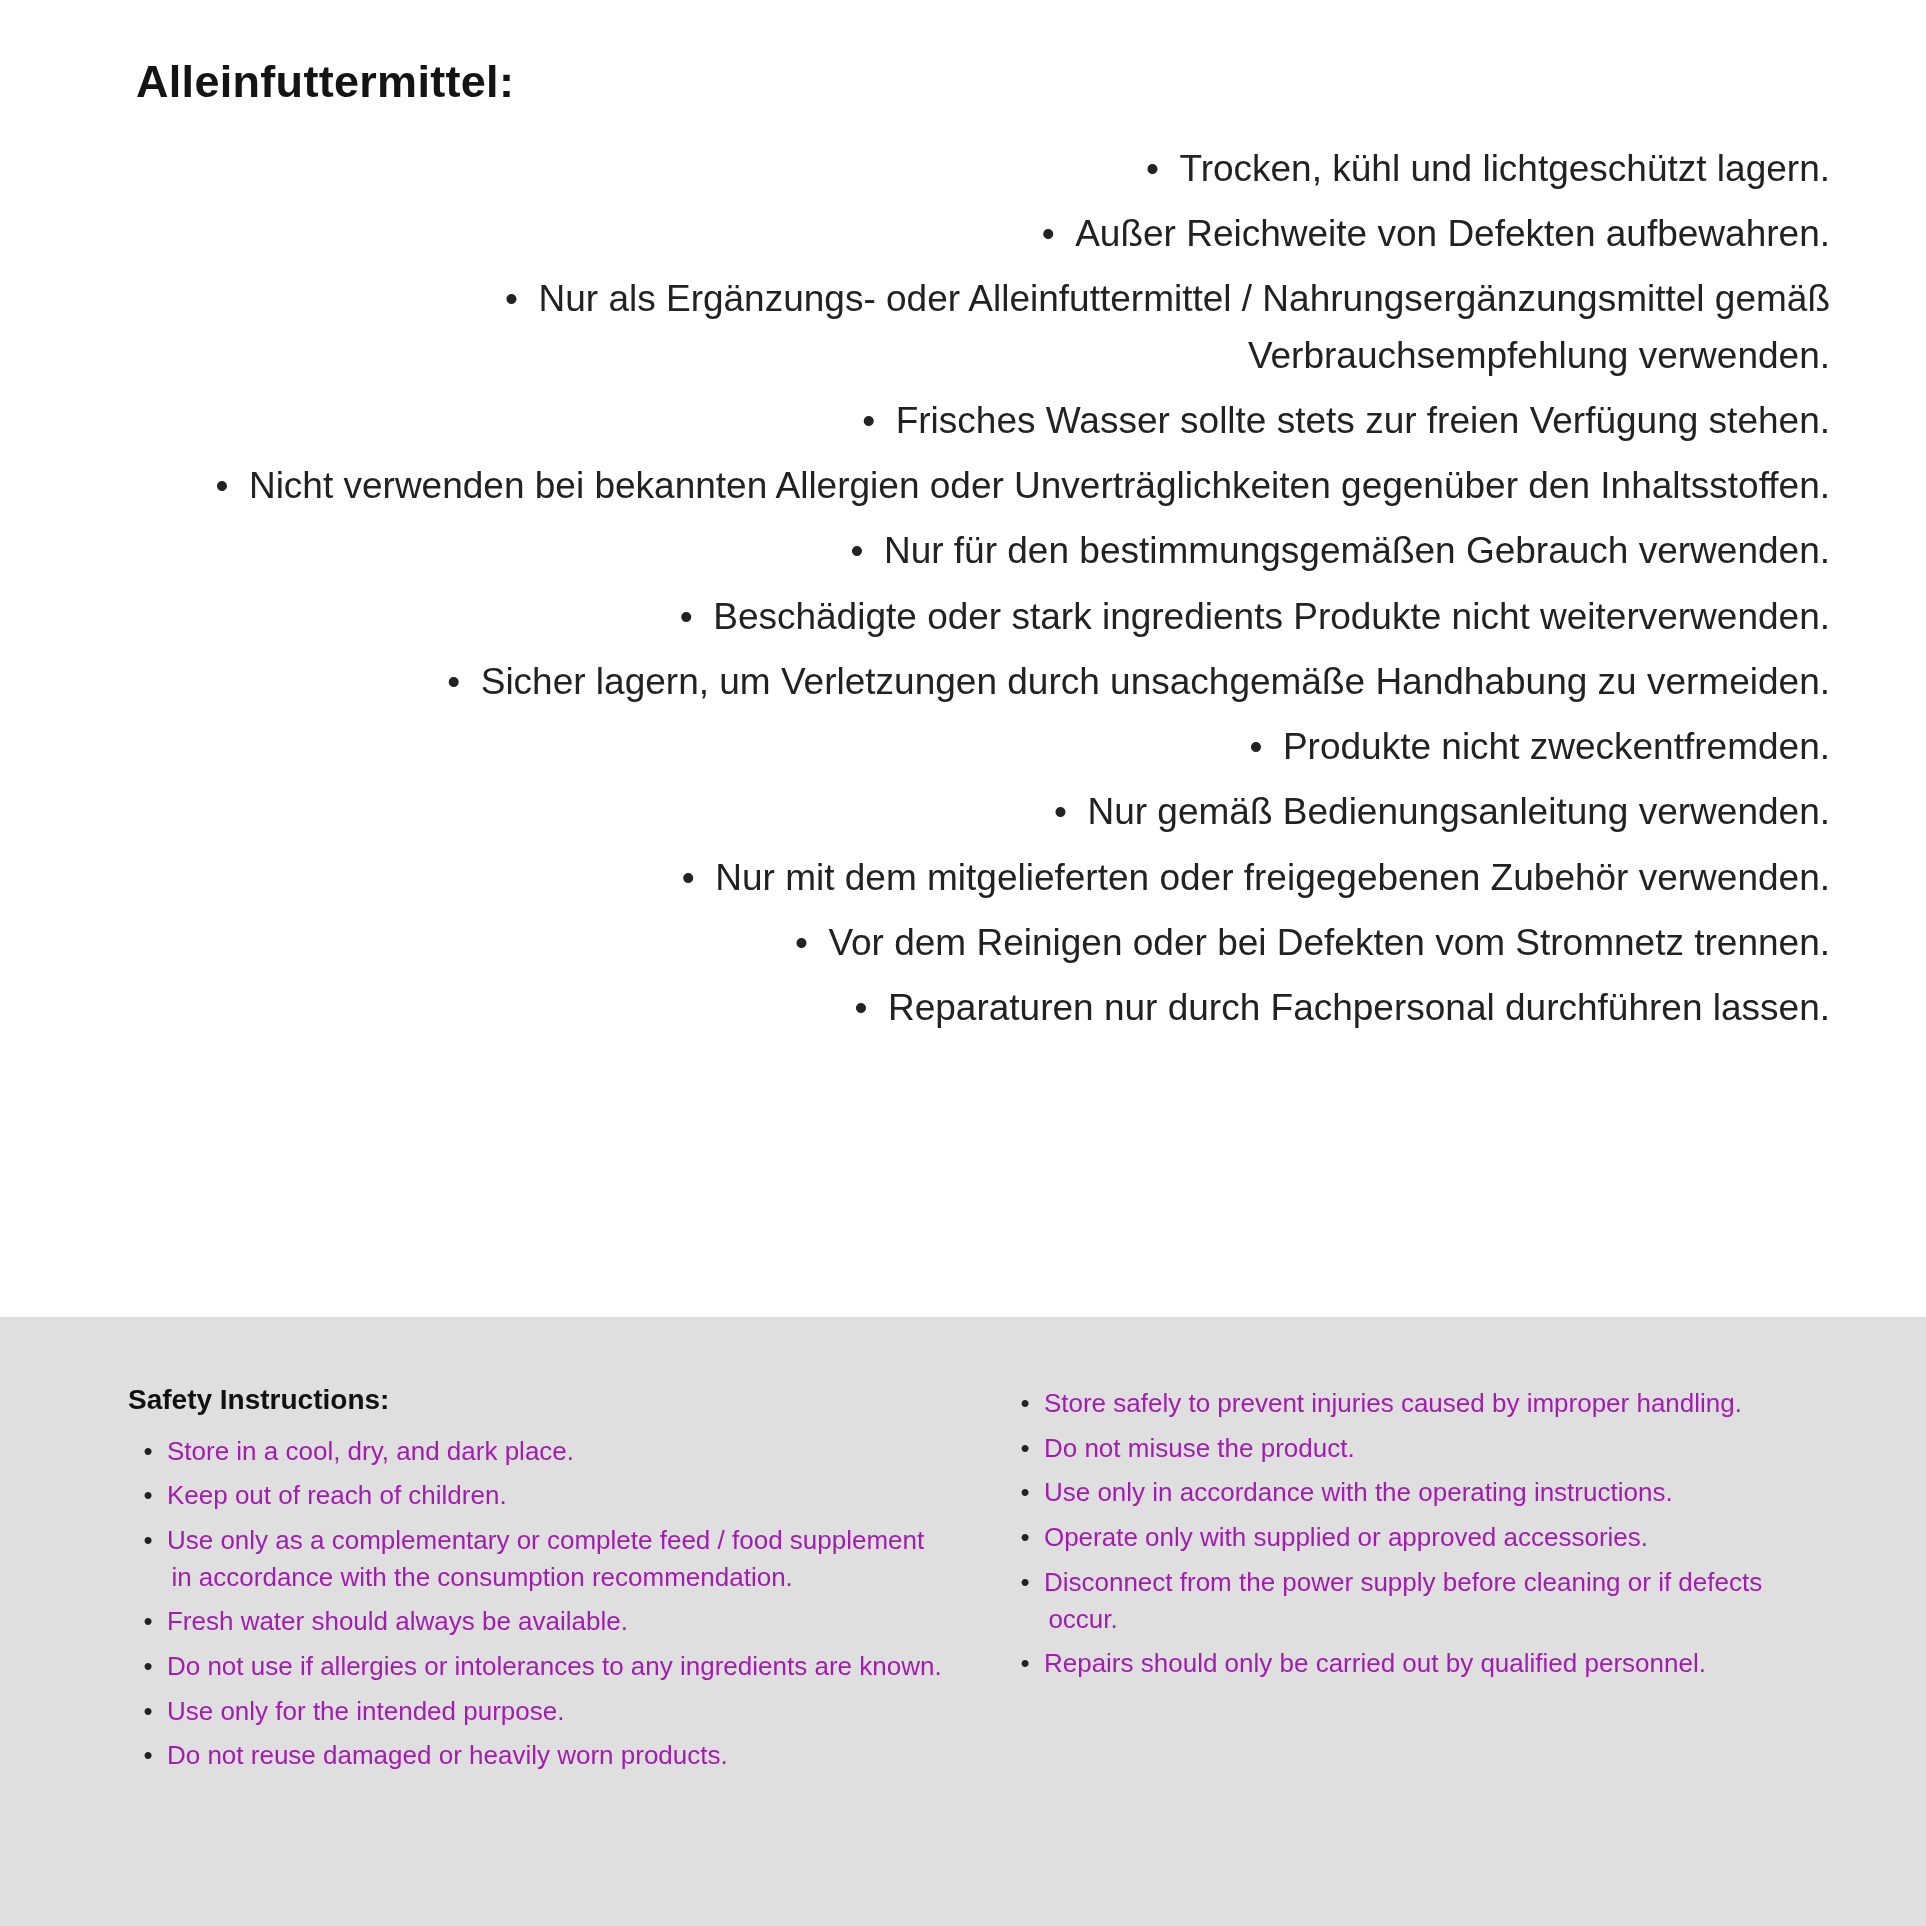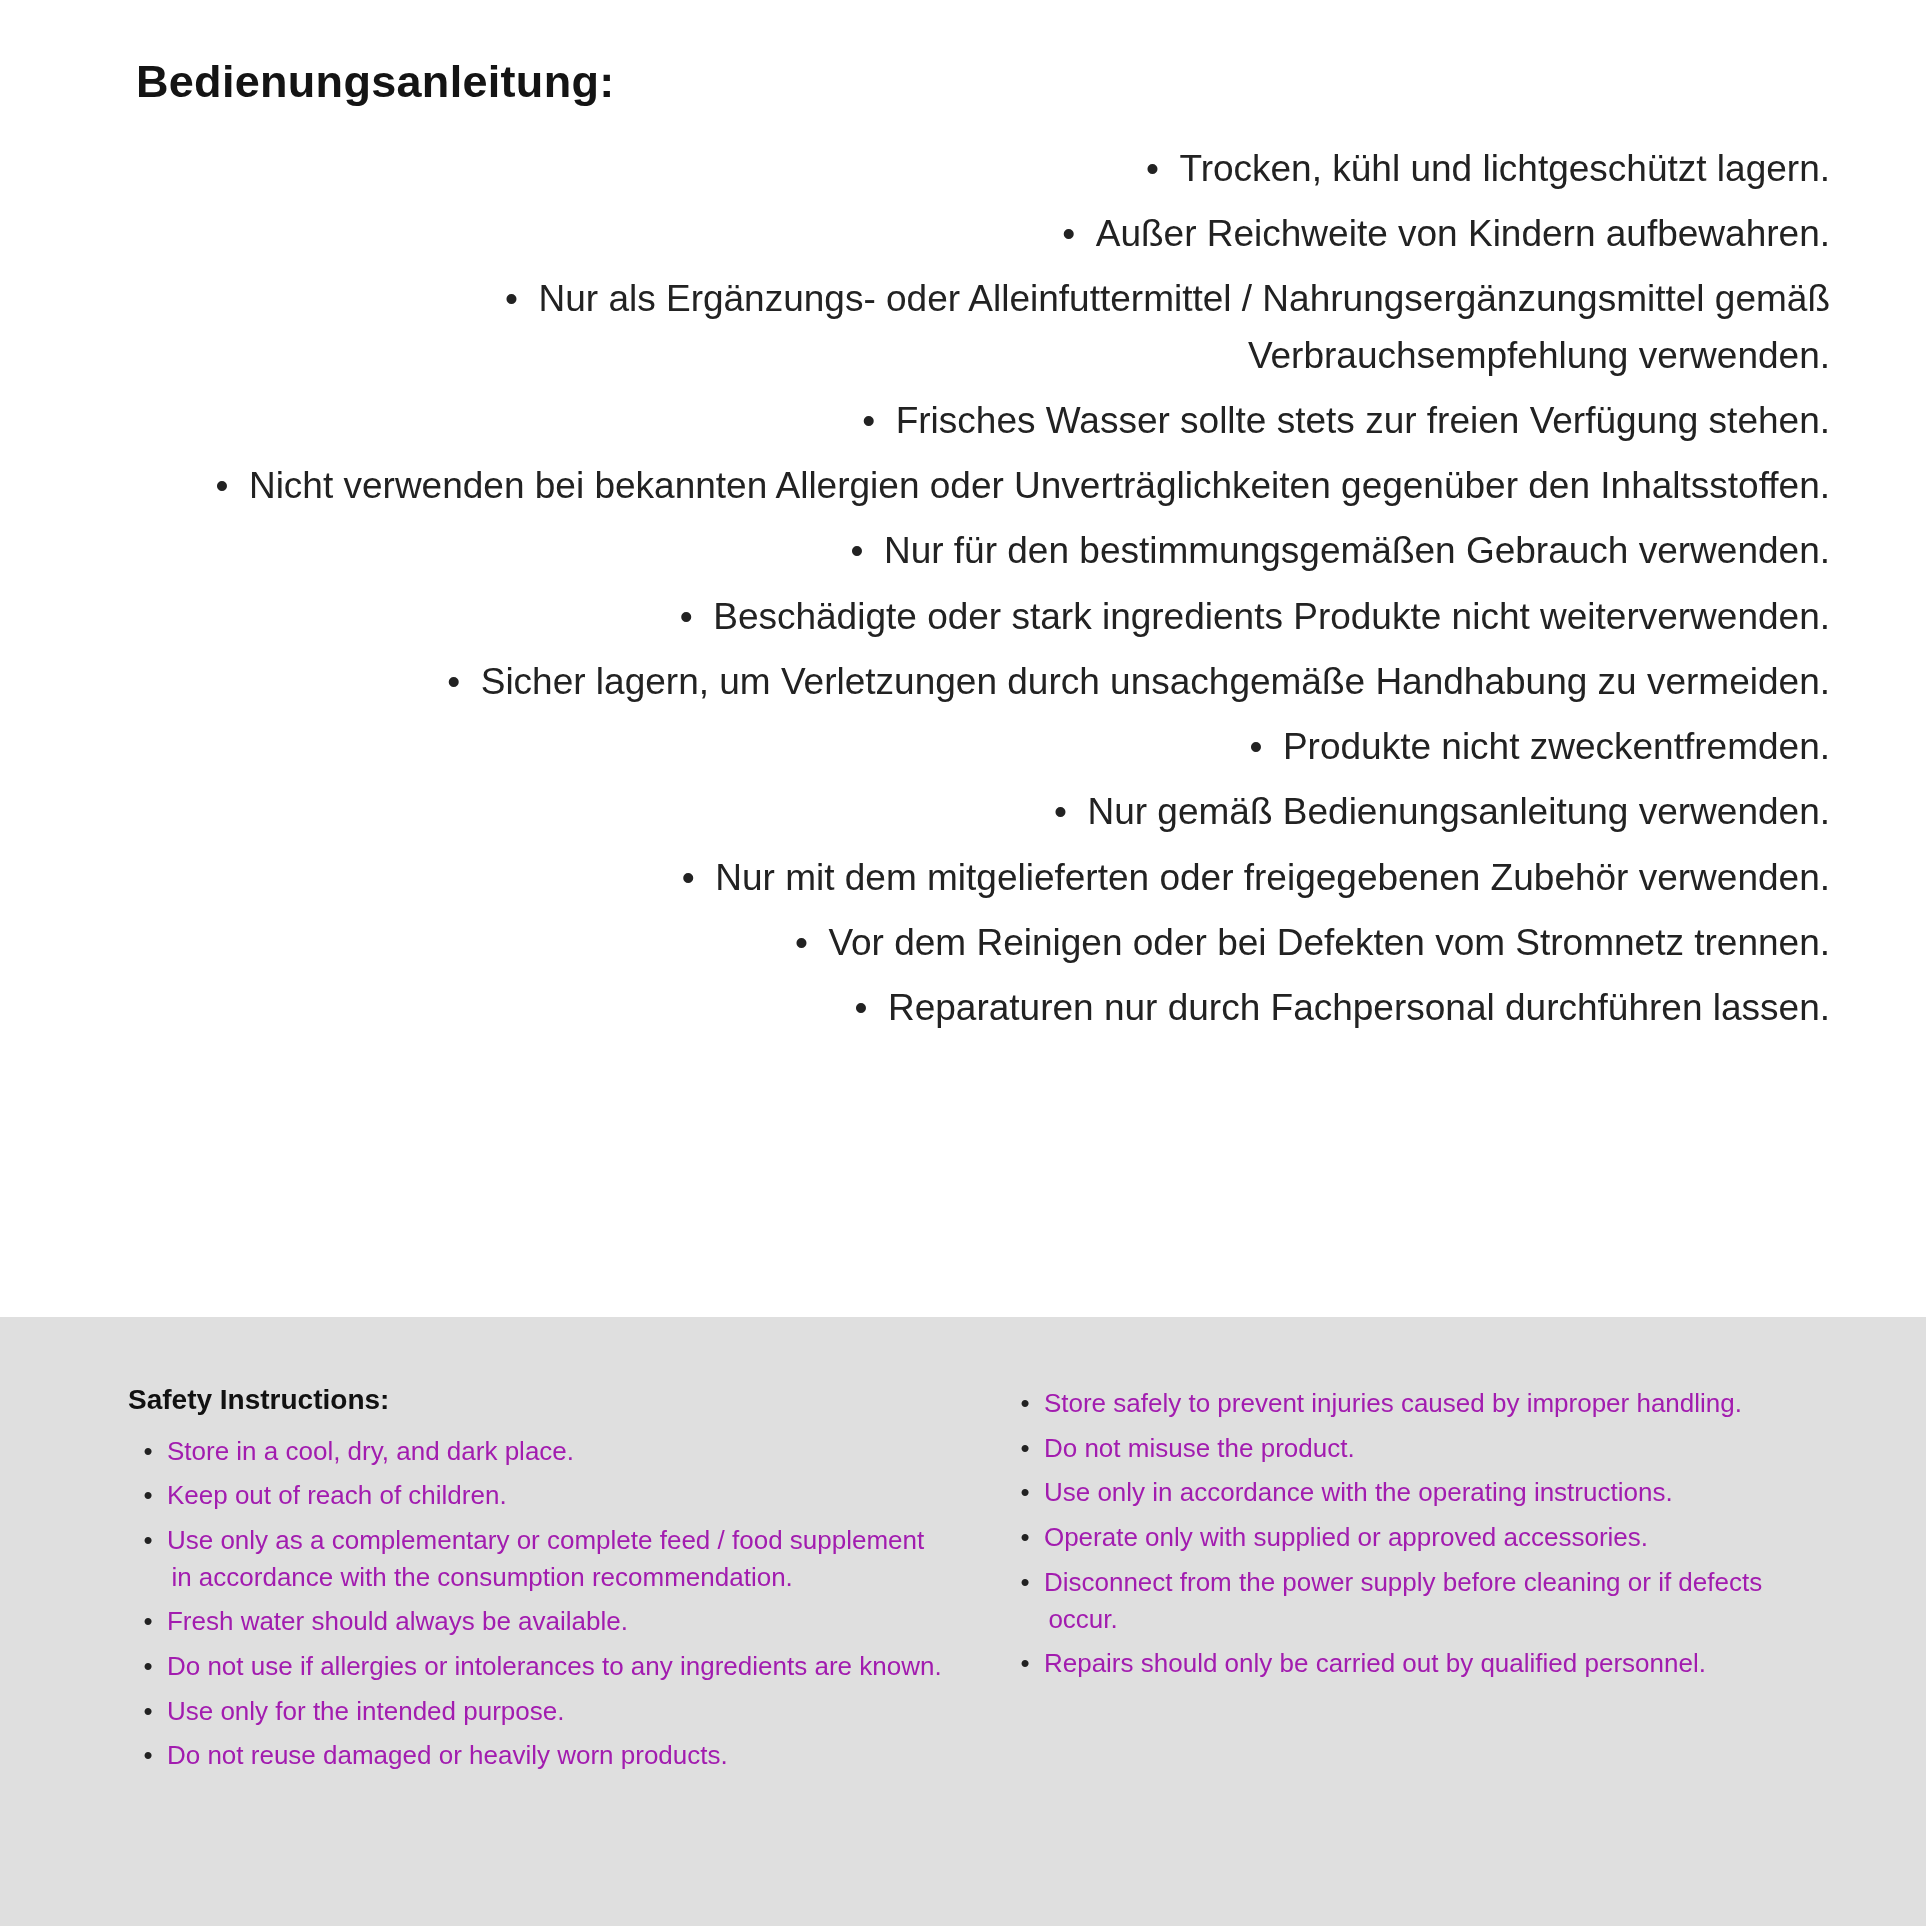--- a/index.html
+++ b/index.html
@@ -81,24 +81,24 @@
     content: "\2022\00a0\00a0";
     color: #222222;
   }
 </style>
 </head>
 <body>
 
 <div class="page">
 
   <section class="german-section">
-    <h1 class="german-heading">Bedienungsanleitung:</h1>
+    <h1 class="german-heading">Alleinfuttermittel:</h1>
     <ul class="german-list">
       <li>Trocken, kühl und lichtgeschützt lagern.</li>
-      <li>Außer Reichweite von Kindern aufbewahren.</li>
+      <li>Außer Reichweite von Defekten aufbewahren.</li>
       <li>Nur als Ergänzungs- oder Alleinfuttermittel / Nahrungsergänzungsmittel gemäß Verbrauchsempfehlung verwenden.</li>
       <li>Frisches Wasser sollte stets zur freien Verfügung stehen.</li>
       <li>Nicht verwenden bei bekannten Allergien oder Unverträglichkeiten gegenüber den Inhaltsstoffen.</li>
       <li>Nur für den bestimmungsgemäßen Gebrauch verwenden.</li>
       <li>Beschädigte oder stark ingredients Produkte nicht weiterverwenden.</li>
       <li>Sicher lagern, um Verletzungen durch unsachgemäße Handhabung zu vermeiden.</li>
       <li>Produkte nicht zweckentfremden.</li>
       <li>Nur gemäß Bedienungsanleitung verwenden.</li>
       <li>Nur mit dem mitgelieferten oder freigegebenen Zubehör verwenden.</li>
       <li>Vor dem Reinigen oder bei Defekten vom Stromnetz trennen.</li>

